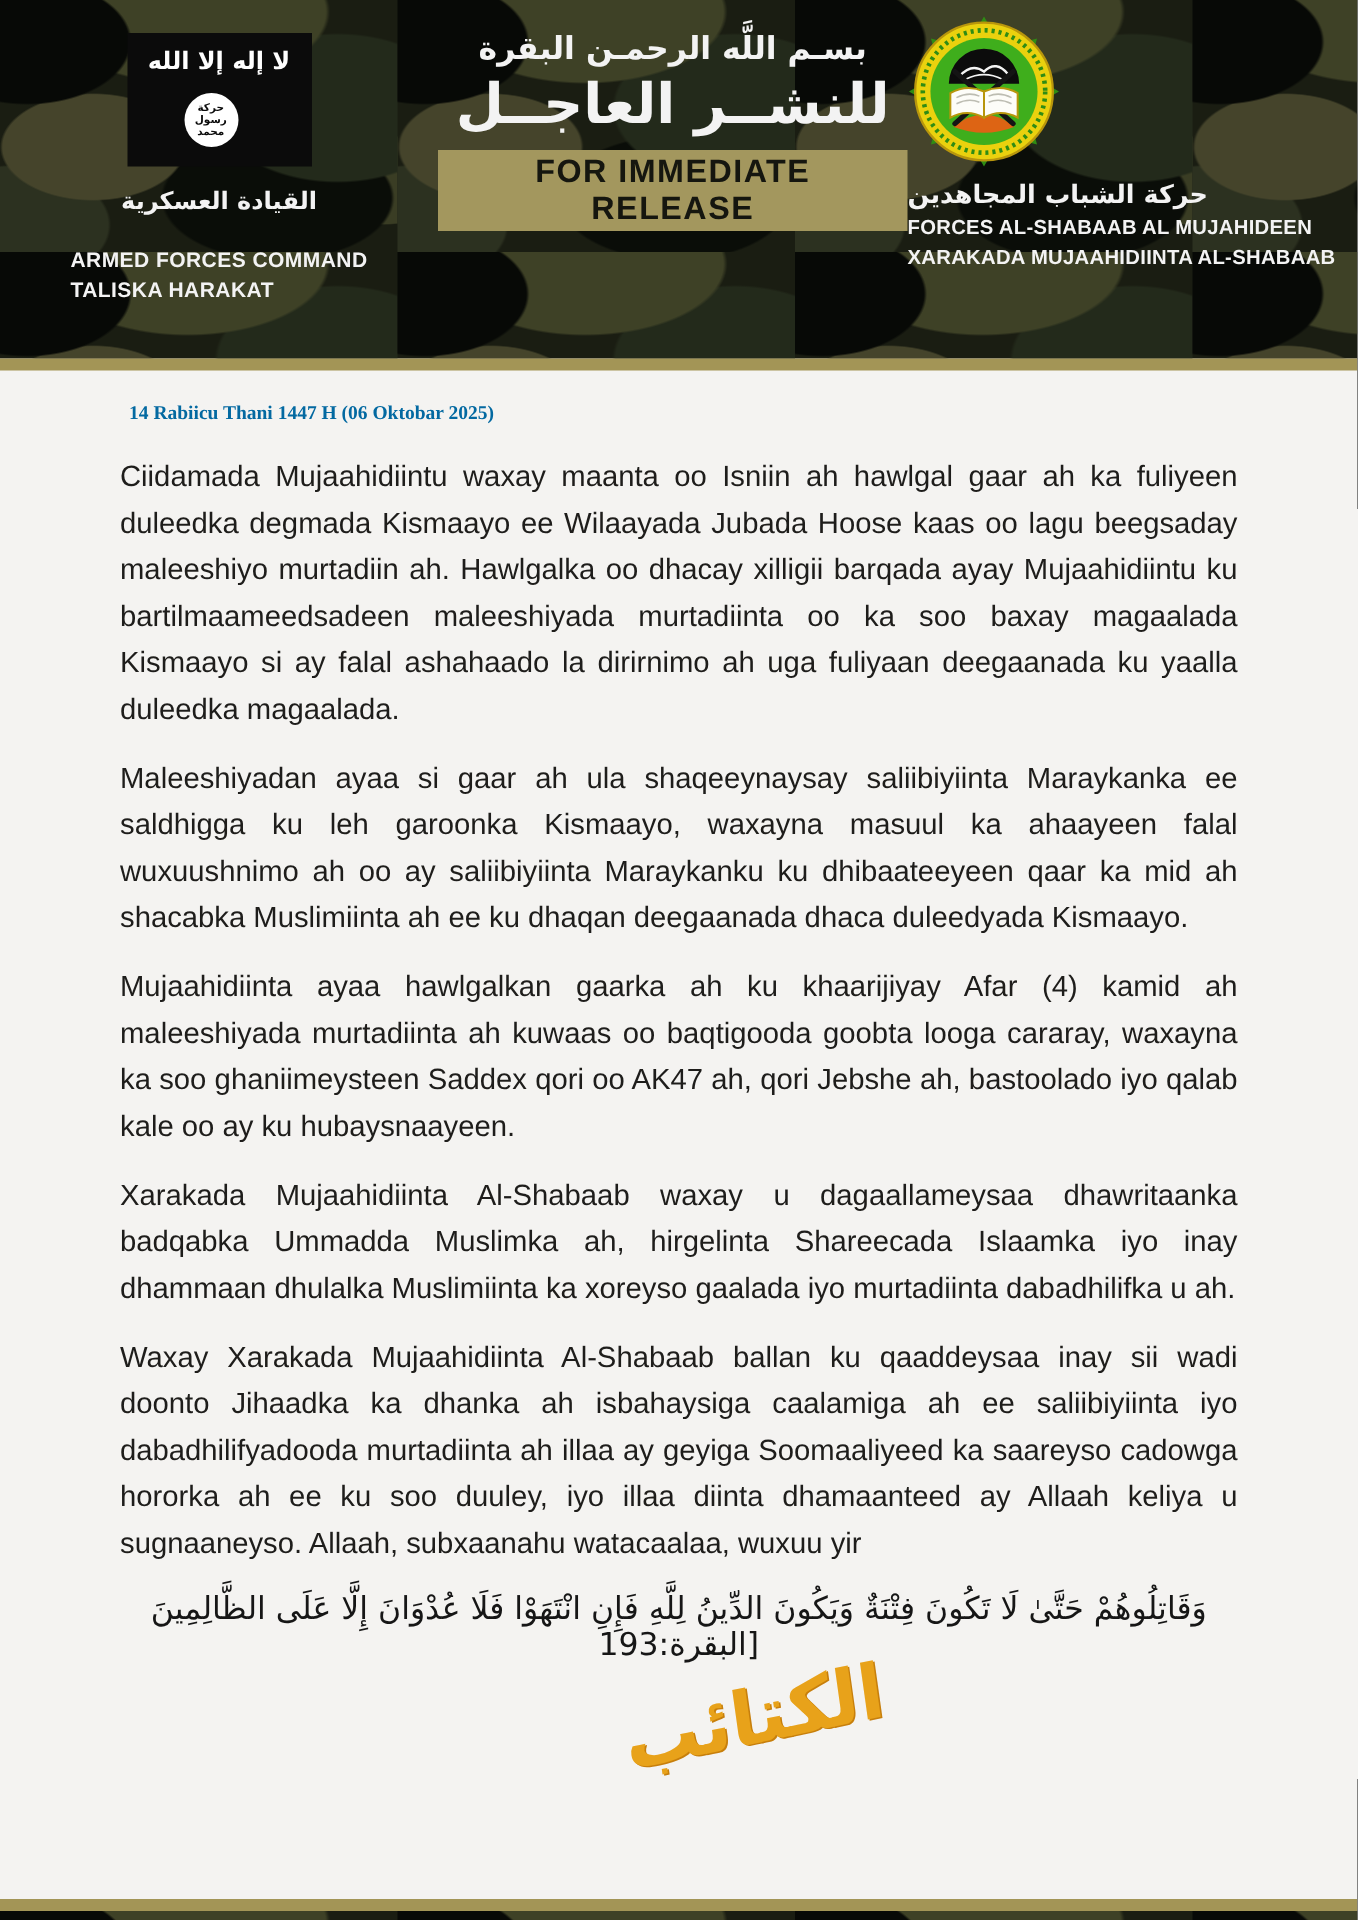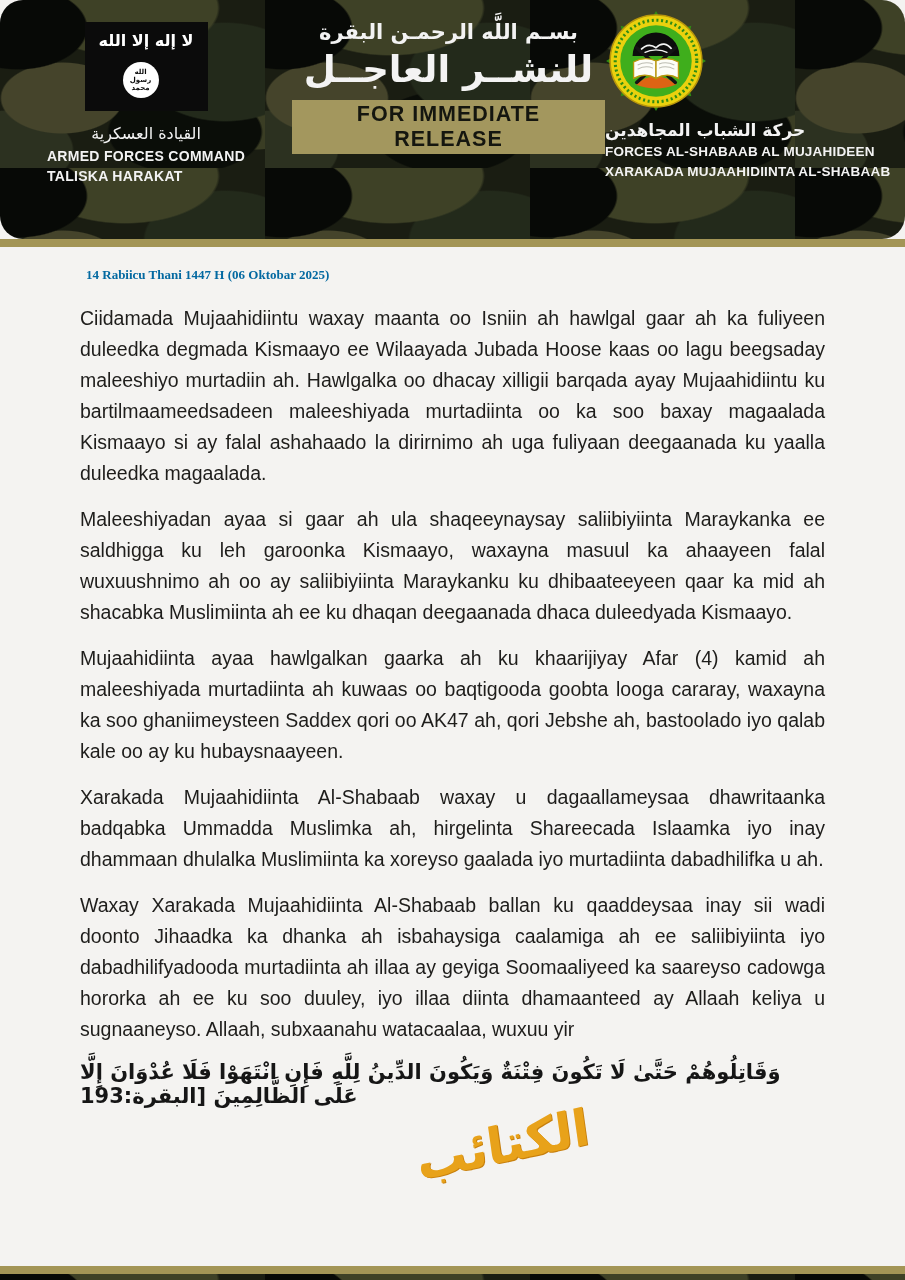--- a/index.html
+++ b/index.html
@@ -18,38 +18,38 @@
       radial-gradient(ellipse 82px 50px at 225px 72px, #232a1b 0 97%, transparent 100%),
       radial-gradient(ellipse 62px 36px at 62px 98px,  #45442b 0 97%, transparent 100%),
       radial-gradient(ellipse 78px 42px at 185px 132px,#0a0d08 0 97%, transparent 100%),
       radial-gradient(ellipse 66px 40px at 8px 150px,  #2c3120 0 97%, transparent 100%),
       radial-gradient(ellipse 55px 30px at 255px 120px,#3a3d24 0 97%, transparent 100%);
     background-size:265px 168px; background-repeat:repeat;
   }
   .gold-line { height:8px; background:#a39556; }
 
   
-  .header-band { height:239px; display:flex; color:#f3f3f3;border-radius:23px; }
+  .header-band { height:239px; display:flex; color:#f3f3f3; }
   .hcol-left  { width:292px; display:flex; flex-direction:column; align-items:center; padding-top:22px; }
   .hcol-mid   { flex:1; text-align:center; padding-top:20px; }
   .hcol-right { width:300px; text-align:left; padding-top:10px; }
 
   .flag { position:relative; width:123px; height:89px; background:#0b0b0b; }
   .flag .shahada {
     font-family:"DejaVu Sans", sans-serif; font-weight:bold; color:#fff;
     font-size:16px; text-align:center; padding-top:9px; letter-spacing:1px;
   }
   .seal {
     position:absolute; left:38px; top:40px; width:36px; height:36px;
     background:#fff; border-radius:50%; color:#0b0b0b;
     display:flex; flex-direction:column; align-items:center; justify-content:center;
     font-family:"DejaVu Sans", sans-serif; font-weight:bold; font-size:7px; line-height:1.15;
   }
-  .cmd-ar { margin-top:13px; font-family:"DejaVu Sans", sans-serif; font-weight:normal; font-size:16px; }
-  .cmd-en { margin-top:3px; font-weight:bold; font-size:14px; line-height:1.45; letter-spacing:.3px; }
+  .cmd-ar { margin-top:13px; font-family:"DejaVu Sans", sans-serif; font-weight:bold; font-size:16px; }
+  .cmd-en { margin-top:20px; font-weight:bold; font-size:14px; line-height:1.45; letter-spacing:.3px; }
 
   .basmala { font-family:"DejaVu Sans", sans-serif; font-weight:bold; font-size:21px; letter-spacing:1px; }
   .urgent  { font-family:"DejaVu Sans", sans-serif; font-weight:bold; font-size:37px; margin-top:4px; letter-spacing:2px; }
   .release-banner {
     display:inline-block; margin-top:9px; background:#a3975e; color:#15160f;
     font-weight:bold; font-size:21.5px; letter-spacing:1px; padding:2px 15px;
   }
 
   .emblem-wrap { height:106px; }
   .hsm-ar { font-family:"DejaVu Sans", sans-serif; font-weight:bold; font-size:17px; margin-top:4px; }
@@ -58,22 +58,22 @@
   
   .content { height:1019px; padding:20px 80px 0; overflow:hidden; }
   .doc-title {
     text-align:center; color:#6c6651; font-weight:bold; font-size:24px; margin-bottom:15px;
   }
   .doc-date { color:#0369a1; font-weight:bold; font-size:13px; margin:0 0 20px 6px;font-family:Liberation Serif, serif; }
   .content p {
     font-size:19.5px; line-height:31px; text-align:justify; color:#1e1d1b; margin-bottom:15px;
   }
   .verse {
-    direction:rtl; text-align:left; font-family:"DejaVu Sans", sans-serif;
-    font-weight:bold; font-size:21px; color:#161616; margin:8px 0 10px;
+    direction:rtl; text-align:center; font-family:"DejaVu Sans", sans-serif;
+    font-weight:normal; font-size:21px; color:#161616; margin:8px 0 10px;
   }
   .kataib { width:220px; margin:0 auto; transform:translateX(50px); text-align:center; }
   .kataib-callig {
     display:inline-block; font-family:"DejaVu Sans", sans-serif; font-weight:bold;
     font-size:50px; line-height:1.1; color:#e8a21a;
     transform:rotate(-12deg) skewX(-4deg);
     text-shadow:1px 1px 0 #c77f0c;
   }
   .kataib-label {
     font-family:"Liberation Serif", serif; font-weight:bold; font-size:24px;
@@ -88,21 +88,21 @@
 <body>
 
 <div class="page">
 
   <div class="header-band camo">
 
     <div class="hcol-left">
       <div class="flag">
         <div class="shahada">لا إله إلا الله</div>
         <div class="seal">
-          <span>الله</span>
+          <span>حركة</span>
           <span>رسول</span>
           <span>محمد</span>
         </div>
       </div>
       <div class="cmd-ar">القيادة العسكرية</div>
       <div class="cmd-en">
         <div>ARMED FORCES COMMAND</div>
         <div>TALISKA HARAKAT</div>
       </div>
     </div>

